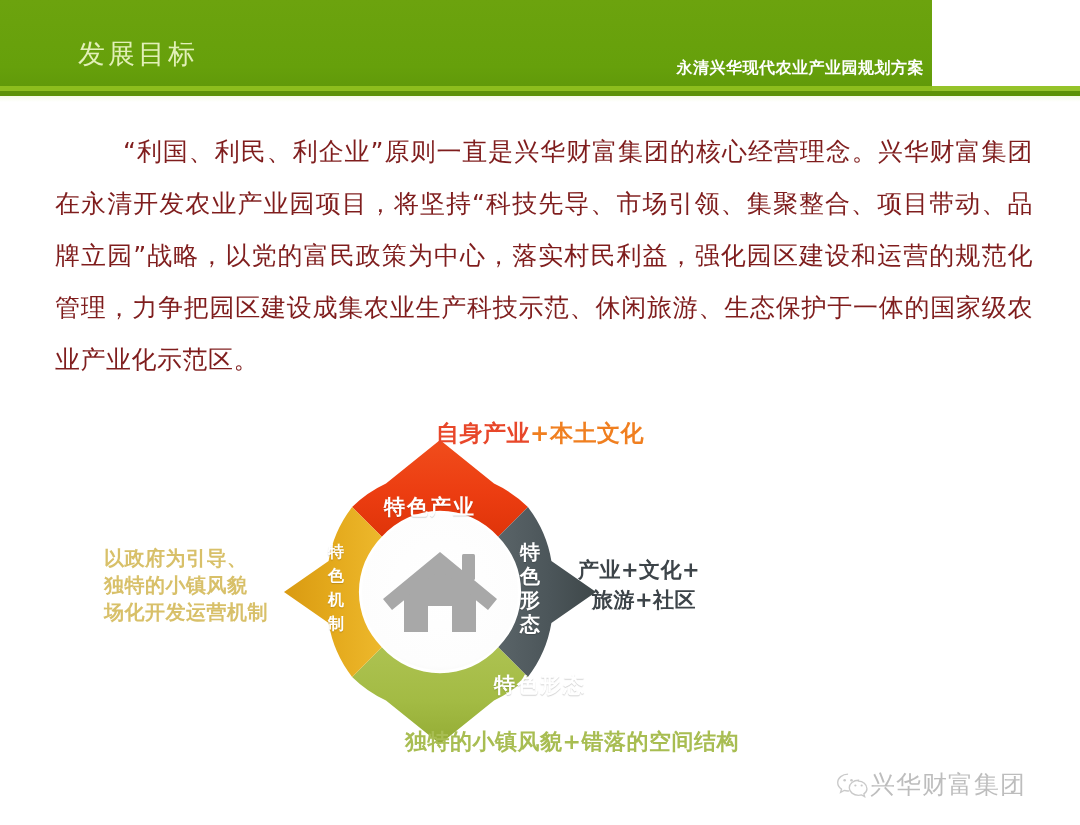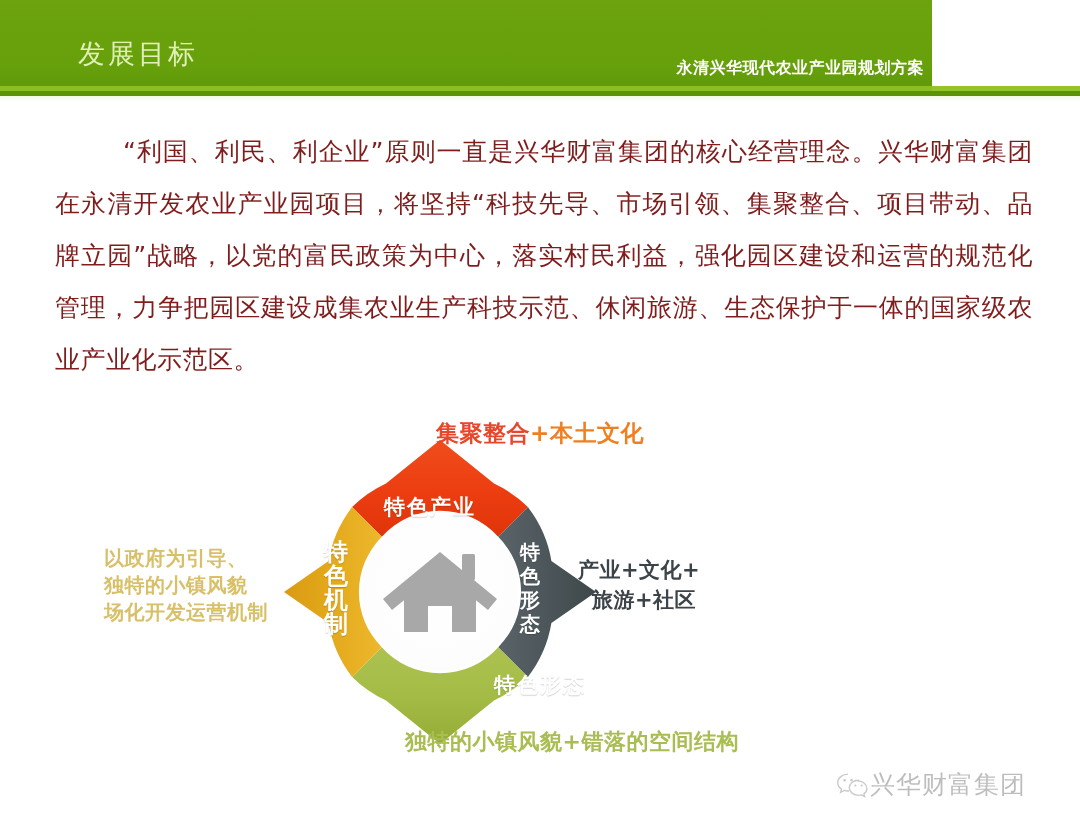--- a/index.html
+++ b/index.html
@@ -166,21 +166,21 @@
     left: 0; top: 271px;
     width: 1080px;
     text-align: center;
   }
   .seg-left {
     left: 323px; top: 140px;
     width: 26px;
     text-align: center;
     line-height: 24px;
     word-break: break-all;
-    font-size: 24px;
+    font-size: 16px;
     letter-spacing: 0;
   }
   .seg-right {
     left: 517px; top: 140px;
     width: 26px;
     text-align: center;
     line-height: 24px;
     word-break: break-all;
     font-size: 20px;
     letter-spacing: 0;
@@ -298,21 +298,21 @@
 
     <path d="M 440 30 L 447 20 L 433 20 Z" fill="#ec5a2c" opacity="0.0"></path>
   </svg>
 
   <div class="seg-label seg-top">特色产业</div>
   <div class="seg-label seg-right">特色形态</div>
   <div class="seg-label seg-bottom">特色形态</div>
   <div class="seg-label seg-left">特色机制</div>
 
   <div class="label-top">
-    <span>集聚整合</span><span class="alt">+</span><span class="alt">本土文化</span>
+    <span>自身产业</span><span class="alt">+</span><span class="alt">本土文化</span>
   </div>
 
   <div class="label-bottom">独特的小镇风貌+错落的空间结构</div>
 
   <div class="label-left">
     <div>以政府为引导、</div>
     <div>独特的小镇风貌</div>
     <div>场化开发运营机制</div>
   </div>
 

